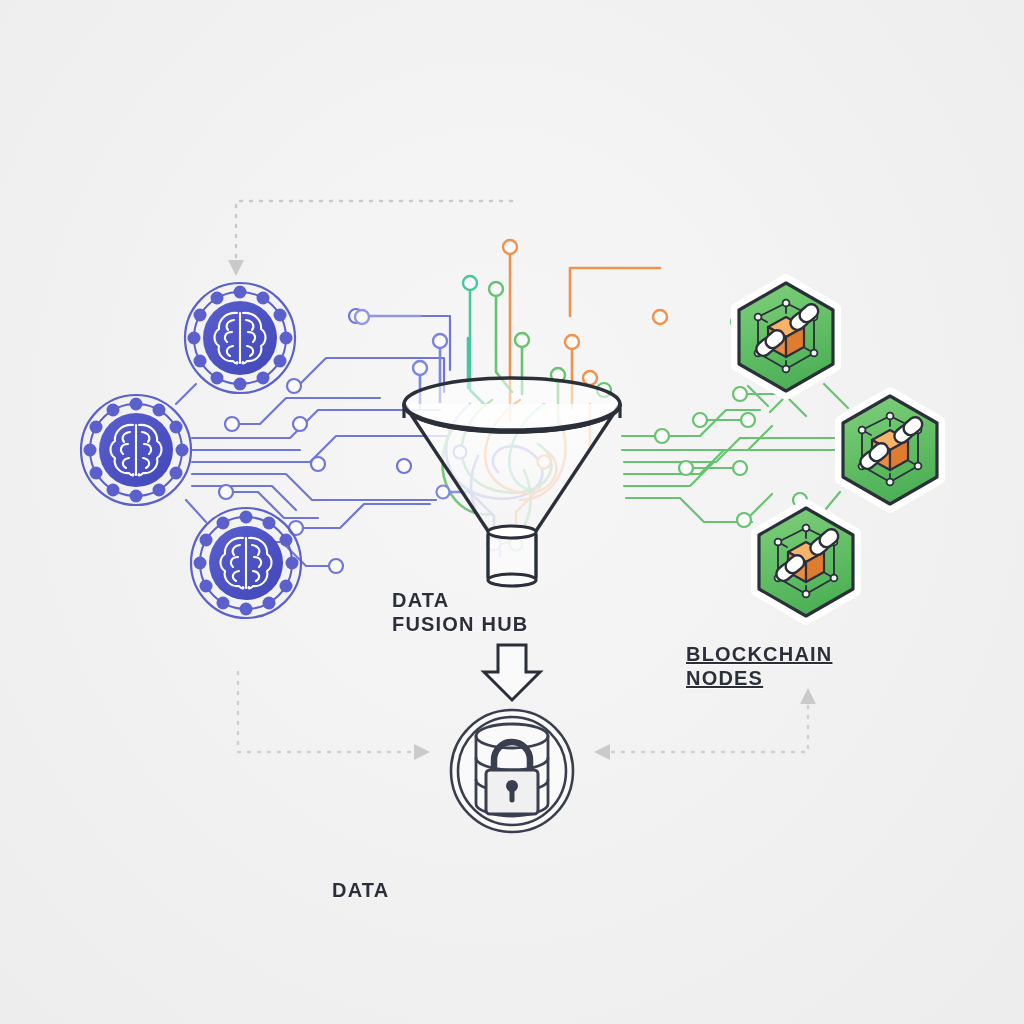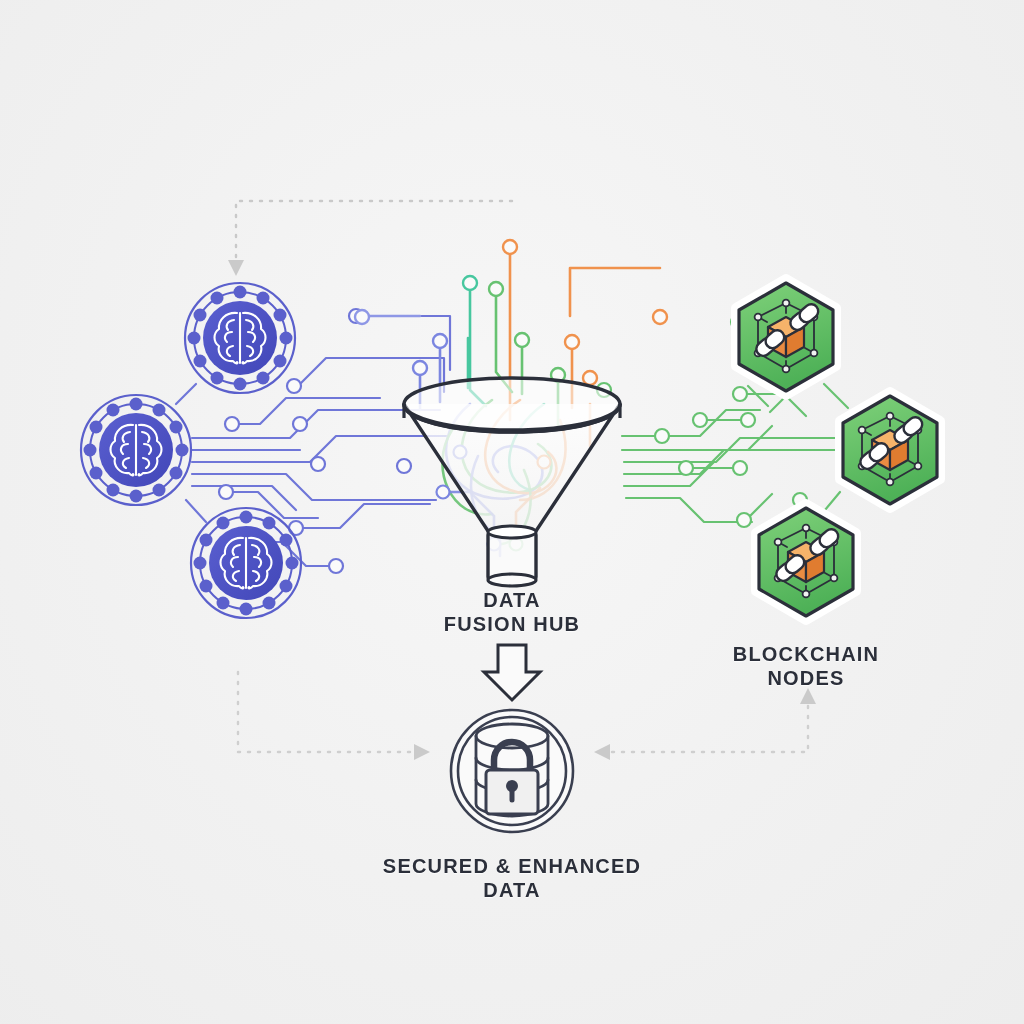--- a/index.html
+++ b/index.html
@@ -10,21 +10,20 @@
     overflow:hidden;
   }
   #stage{position:relative;width:1024px;height:1024px;
     background:radial-gradient(ellipse at 48% 42%, #f7f7f7 0%, #f1f1f1 55%, #ededed 100%);}
   #stage svg{position:absolute;inset:0;}
   .lbl{
     position:absolute;
     color:#2b2f3a;
     font-weight:700;
     letter-spacing:.06em;
-    text-align:center;
     line-height:1.22;
     text-transform:uppercase;
     user-select:none;
     text-shadow:0 1px 1px rgba(255,255,255,.85);
   }
 </style>
 </head>
 <body>
 
 <div id="stage">
@@ -292,23 +291,23 @@
     </g>
   </g>
 </svg>
 
 
 <div class="lbl" style="left:392px;top:588px;width:240px;font-size:20px;">
   <span>DATA</span><br>
   <span>FUSION HUB</span>
 </div>
 
-<div class="lbl" style="left:686px;top:642px;width:240px;font-size:20px;">
+<div class="lbl" style="left:686px;top:642px;width:240px;font-size:20px;text-decoration:underline;">
   <span>BLOCKCHAIN</span><br>
   <span>NODES</span>
 </div>
 
 <div class="lbl" style="left:332px;top:854px;width:360px;font-size:20px;">
-  <span>SECURED &amp; ENHANCED</span><br>
+  <br>
   <span>DATA</span>
 </div>
 
 </div>
 
 </body></html>

